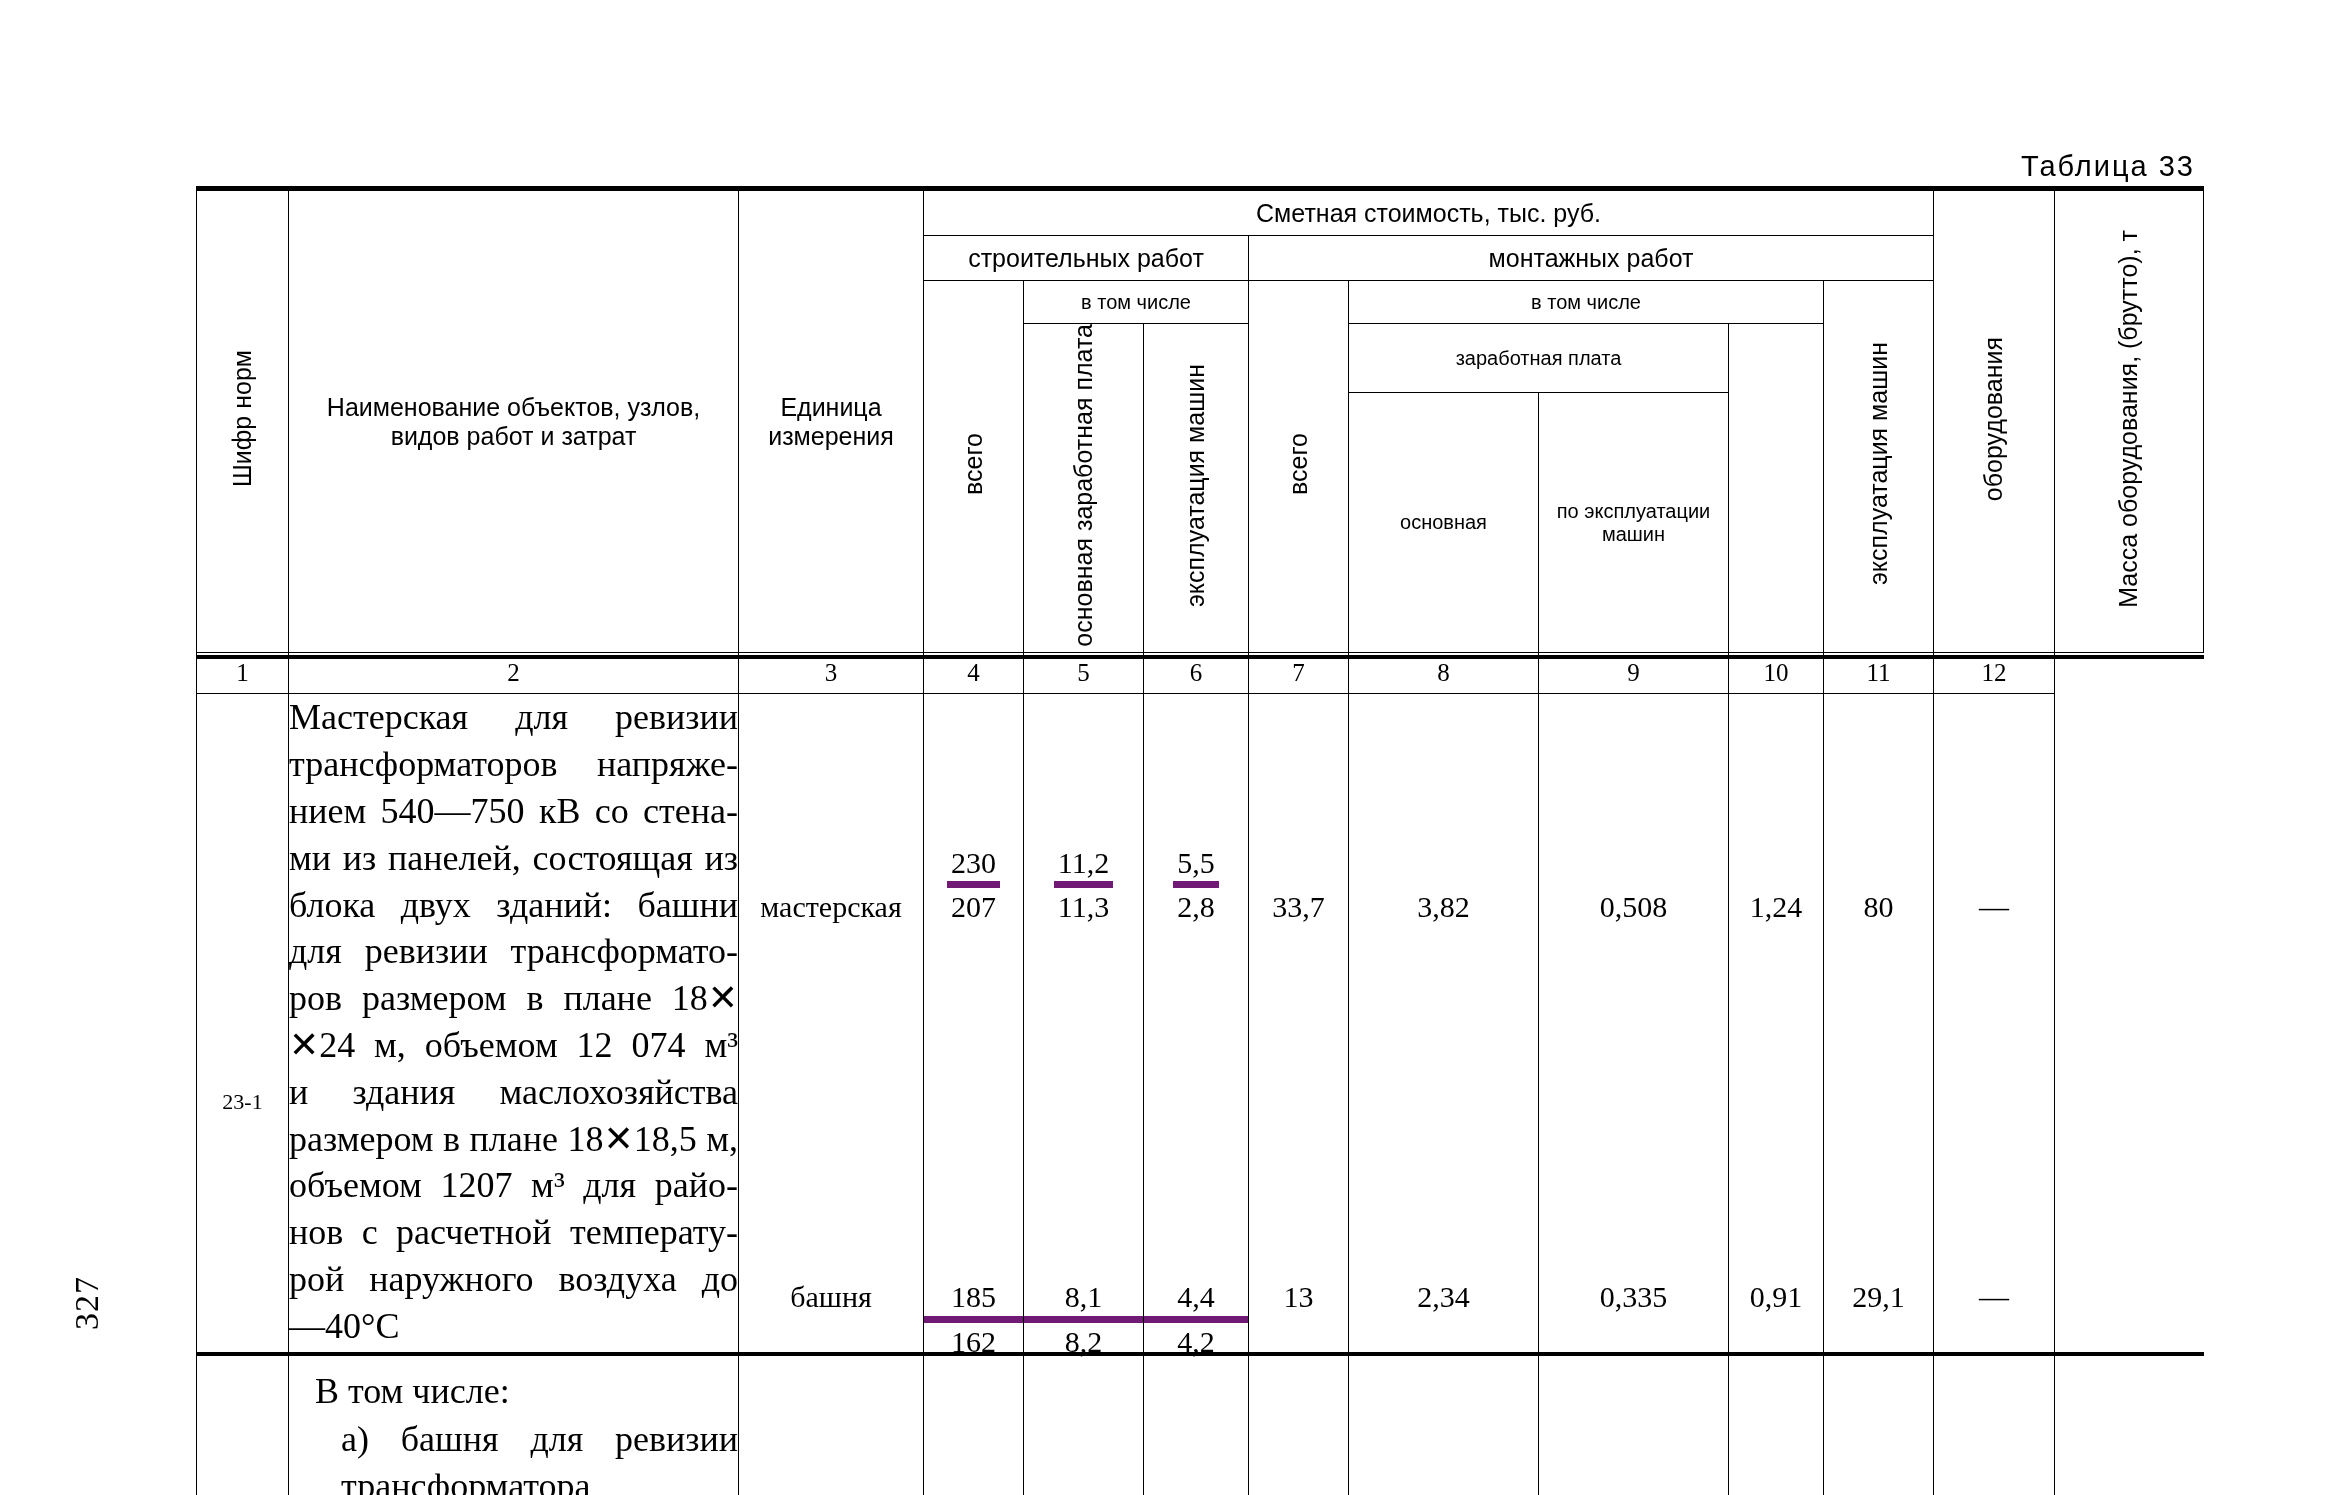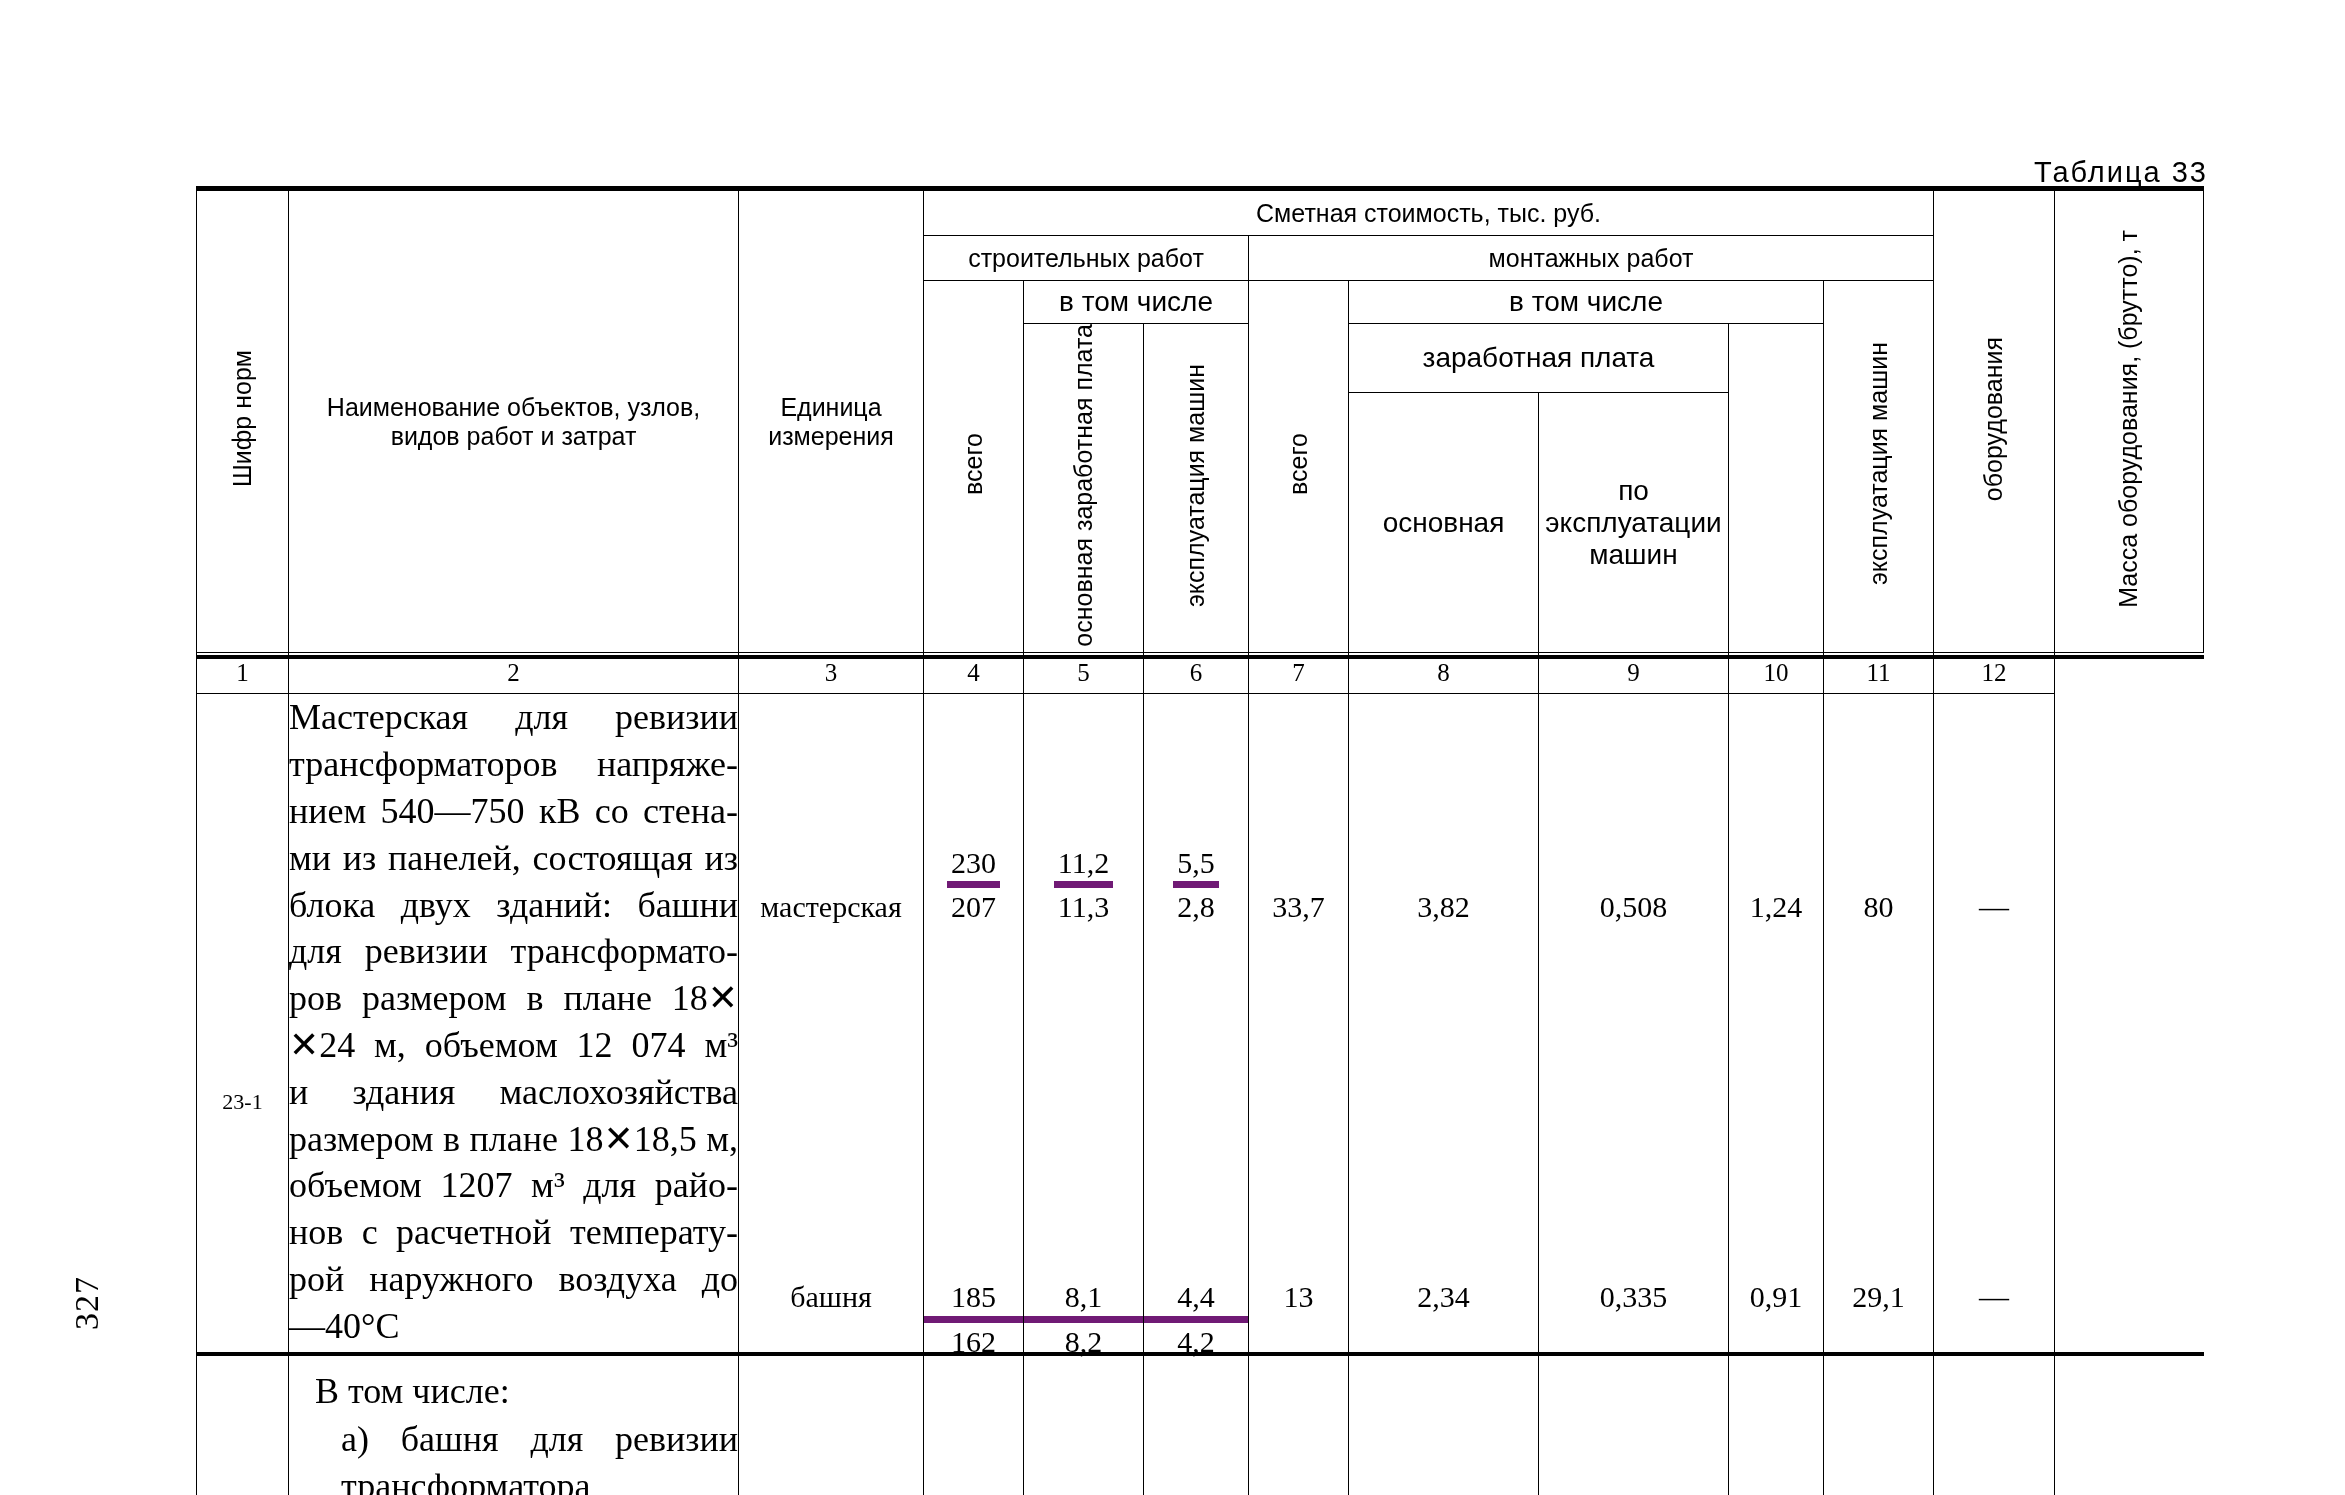--- a/index.html
+++ b/index.html
@@ -19,28 +19,27 @@
   .page {
     position: absolute;
     left: 0; top: 0;
     width: 2345px;
     height: 1495px;
   }
 
   
   .table-caption {
     position: absolute;
-    right: 137px;
+    right: 150px;
     top: 150px;
     font-family: "Liberation Sans", sans-serif;
     font-size: 29px;
     letter-spacing: 2px;
     font-weight: 400;
     white-space: nowrap;
-    margin-top: 6px;
   }
 
   
   .page-number {
     position: absolute;
     left: 68px;
     top: 1330px;
     font-family: "Liberation Serif", serif;
     font-size: 34px;
     transform: rotate(-90deg);
@@ -99,21 +98,21 @@
     background: #000;
   }
 
   
   .hdr-cell {
     font-size: 25px;
     line-height: 1.15;
     padding: 5px 4px;
   }
   .hdr-cell.small {
-    font-size: 28px;
+    font-size: 20px;
   }
 
   .vert {
     writing-mode: vertical-rl;
     transform: rotate(180deg);
     white-space: nowrap;
     font-size: 25px;
     line-height: 1.1;
     display: inline-block;
   }

